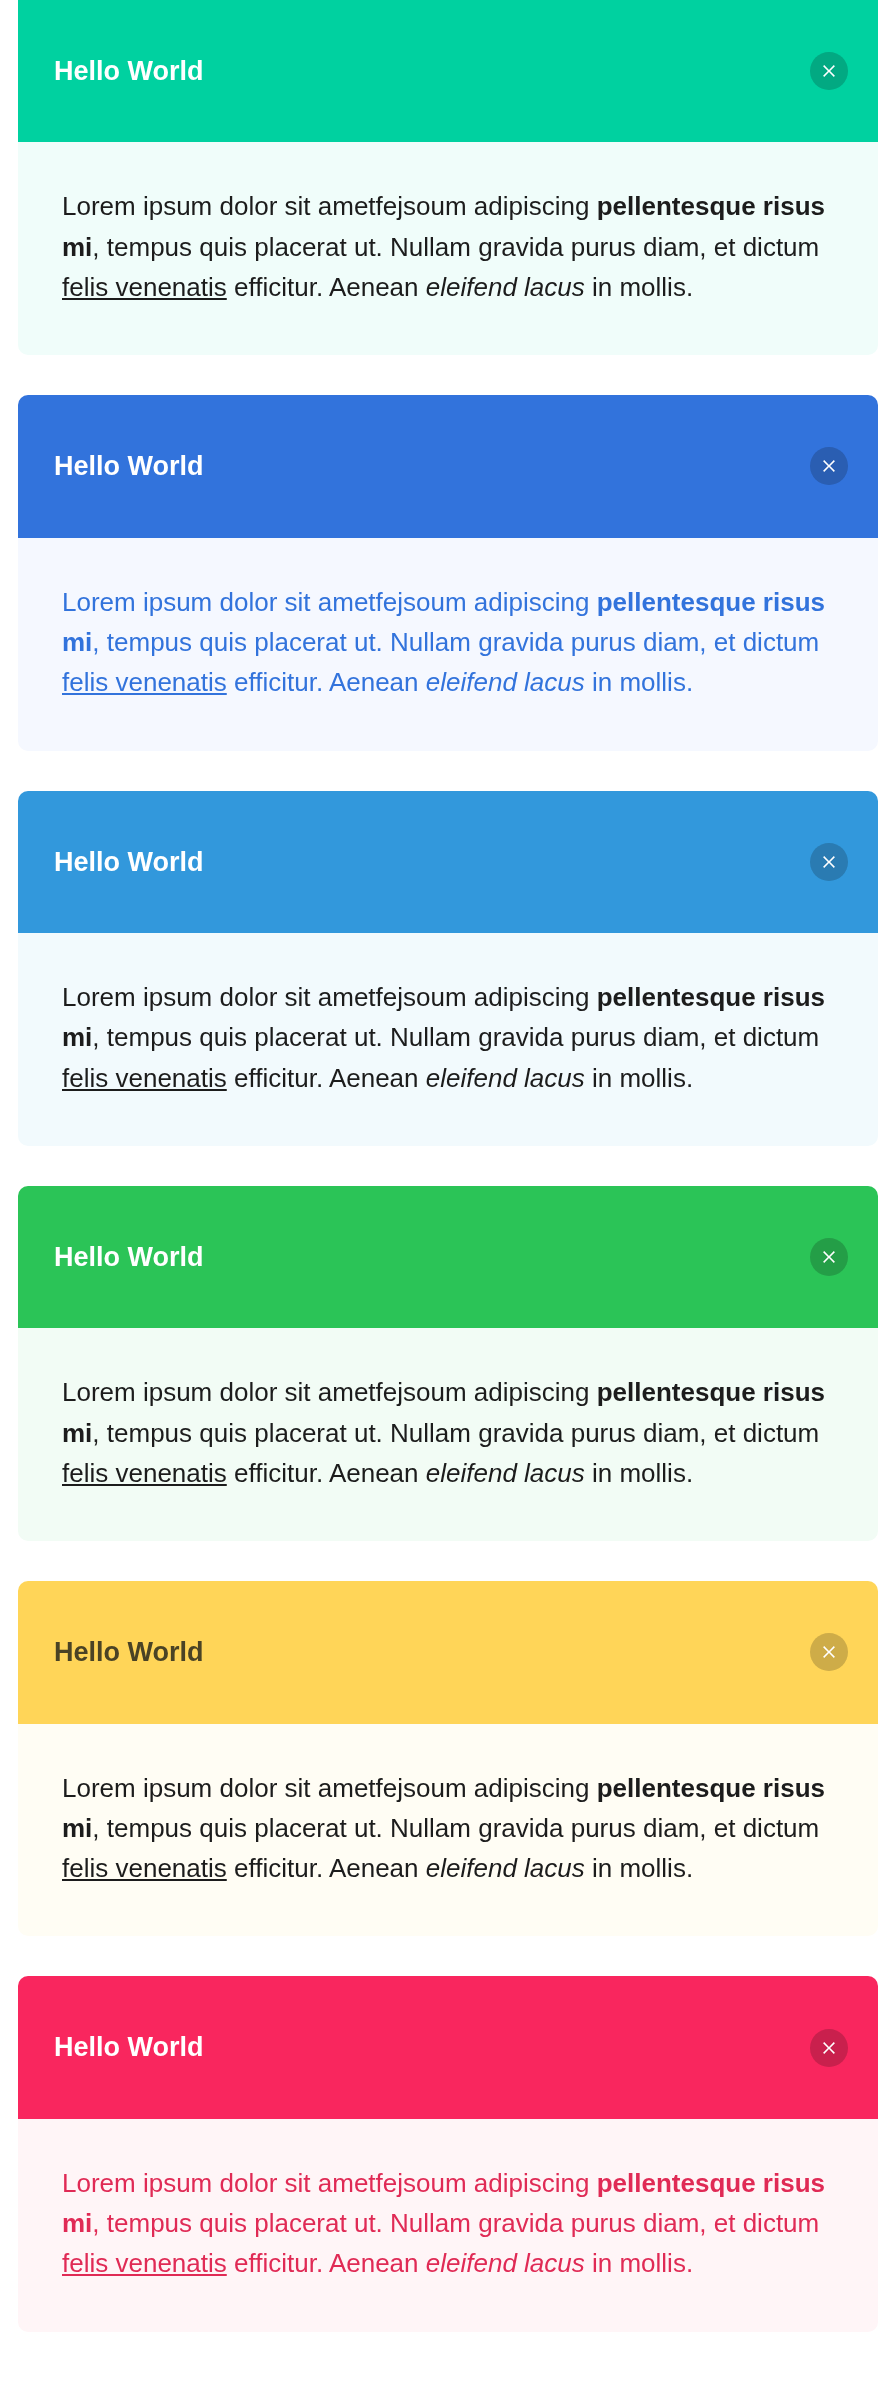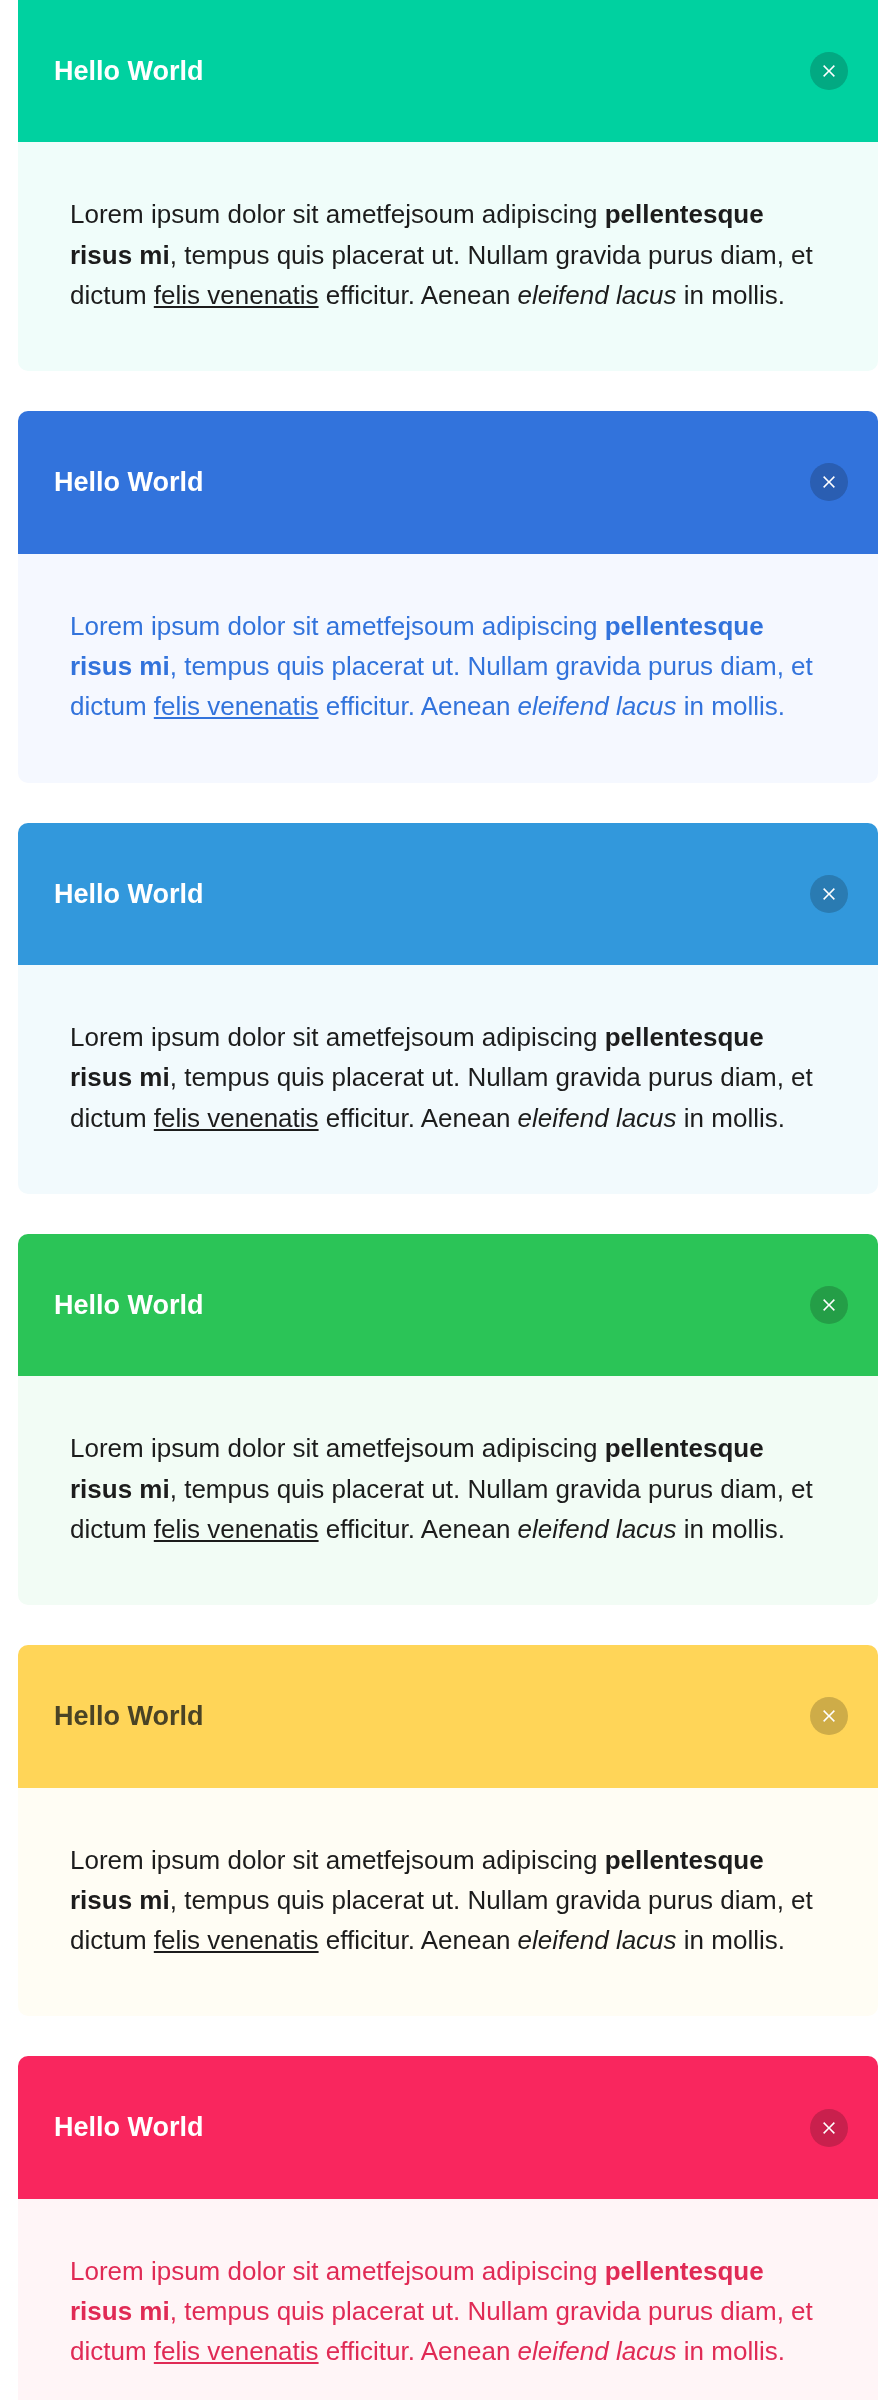--- a/index.html
+++ b/index.html
@@ -55,21 +55,21 @@
   }
   .close-btn svg {
     display: block;
   }
   .msg-body {
     padding: 36px 36px 40px 36px;
     font-size: 26px;
     line-height: 1.55;
   }
   .msg-body p {
-    margin: 16px;
+    margin: 8px;
   }
   .msg-body a {
     text-decoration: underline;
   }
   .msg-body strong {
     font-weight: bold;
   }
   .msg-body em {
     font-style: italic;
   }

